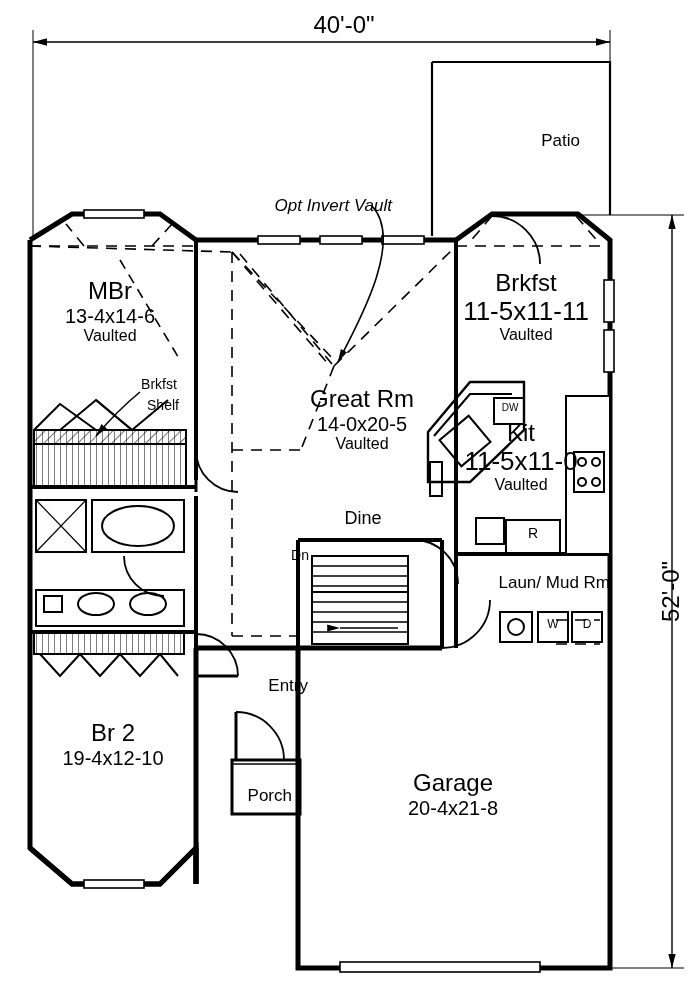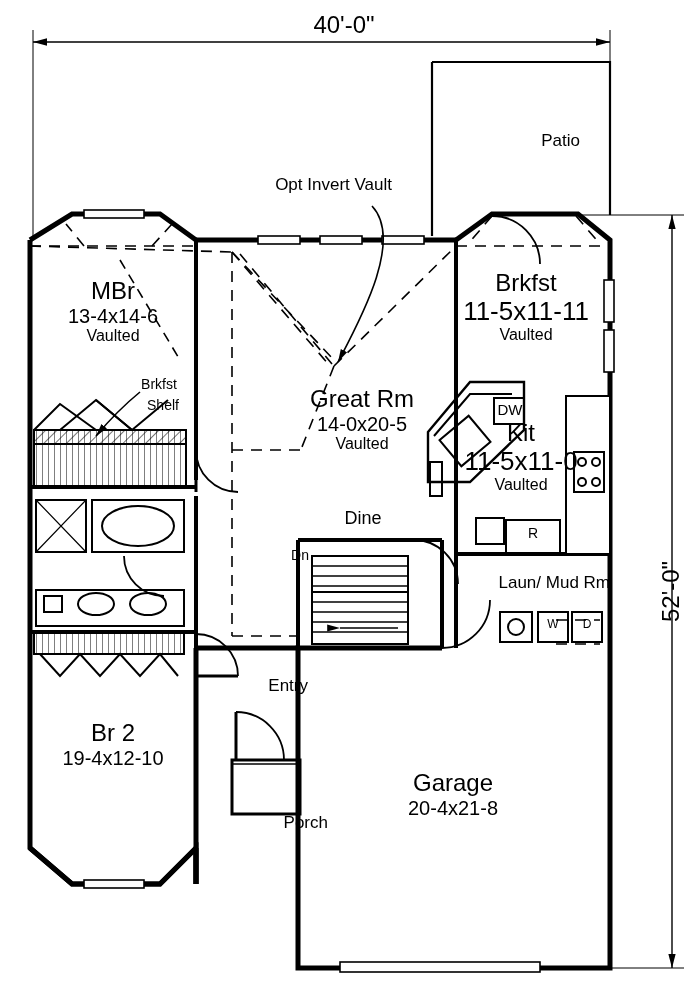--- a/index.html
+++ b/index.html
@@ -9,21 +9,21 @@
   .lbl{position:absolute;text-align:center;line-height:1.12;white-space:nowrap;}
   .lbl .t{display:block;}
   .n24{font-size:24px;}
   .n20{font-size:20px;}
   .n19{font-size:26px;}
   .n18{font-size:18px;}
   .n17{font-size:17px;text-align:right;}
   .n16{font-size:16px;}
   .n14{font-size:14px;}
   .n12{font-size:12px;}
-  .n11{font-size:15px;}
+  .n11{font-size:10px;}
   .rot{transform:rotate(-90deg);transform-origin:50% 50%;}
   .center{left:0;right:0;}
 </style>
 </head>
 <body>
 
 <svg id="plan" viewBox="0 0 688 1000">
   <defs>
     <pattern id="hatch" width="8" height="8" patternUnits="userSpaceOnUse" patternTransform="rotate(45)">
       <line x1="0" y1="0" x2="0" y2="8" stroke="#000" stroke-width="1.1"></line>
@@ -216,23 +216,23 @@
     <path d="M120,260 L180,360" stroke-dasharray="10 7"></path>
   </g>
 </svg>
 
 <div class="lbl n24 center" style="top:12px;">40'-0"</div>
 
 <div class="lbl n24 rot" style="left:616px;top:578px;width:110px;">52'-0"</div>
 
 <div class="lbl n17" style="left:470px;top:131px;width:110px;">Patio</div>
 
-<div class="lbl n17" style="left:222px;top:175px;width:170px;">Opt Invert Vault</div>
-
-<div class="lbl" style="left:28px;top:278px;width:170px;">
+<div class="lbl n17" style="left:222px;top:196px;width:170px;font-style:italic;">Opt Invert Vault</div>
+
+<div class="lbl" style="left:12px;top:278px;width:170px;padding-left:13px;">
   <span class="t n24">MBr</span>
   <span class="t n20">13-4x14-6</span>
   <span class="t n16">Vaulted</span>
 </div>
 
 <div class="lbl n14" style="left:128px;top:377px;width:62px;">Brkfst</div>
 <div class="lbl n14" style="left:132px;top:398px;width:62px;">Shelf</div>
 
 <div class="lbl" style="left:272px;top:386px;width:180px;">
   <span class="t n24">Great Rm</span>
@@ -253,21 +253,21 @@
 </div>
 
 <div class="lbl n18" style="left:318px;top:508px;width:90px;">Dine</div>
 
 <div class="lbl n14" style="left:282px;top:548px;width:36px;">Dn</div>
 
 <div class="lbl n17" style="left:450px;top:573px;width:160px;">Laun/ Mud Rm</div>
 
 <div class="lbl n17" style="left:232px;top:676px;width:76px;">Entry</div>
 
-<div class="lbl n17" style="left:232px;top:813px;width:60px;padding-left:36px;">Porch</div>
+<div class="lbl n17" style="left:232px;top:786px;width:60px;">Porch</div>
 
 <div class="lbl" style="left:30px;top:720px;width:166px;">
   <span class="t n24">Br 2</span>
   <span class="t n20">19-4x12-10</span>
 </div>
 
 <div class="lbl" style="left:318px;top:770px;width:270px;">
   <span class="t n24">Garage</span>
   <span class="t n20">20-4x21-8</span>
 </div>

